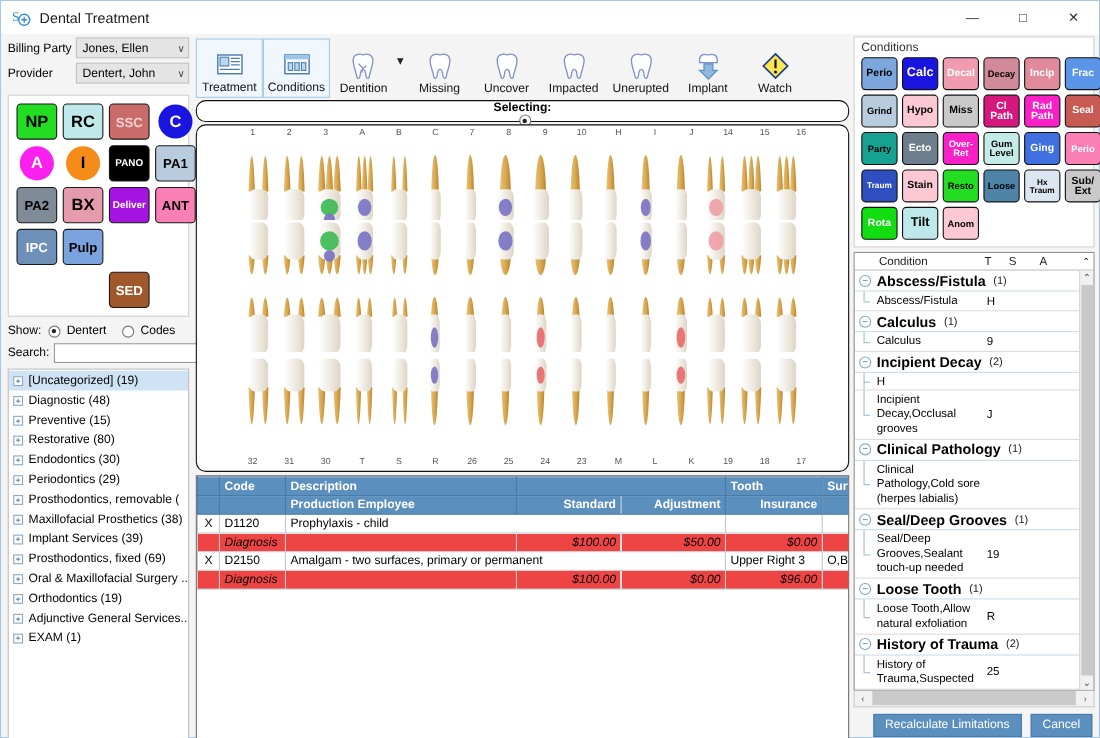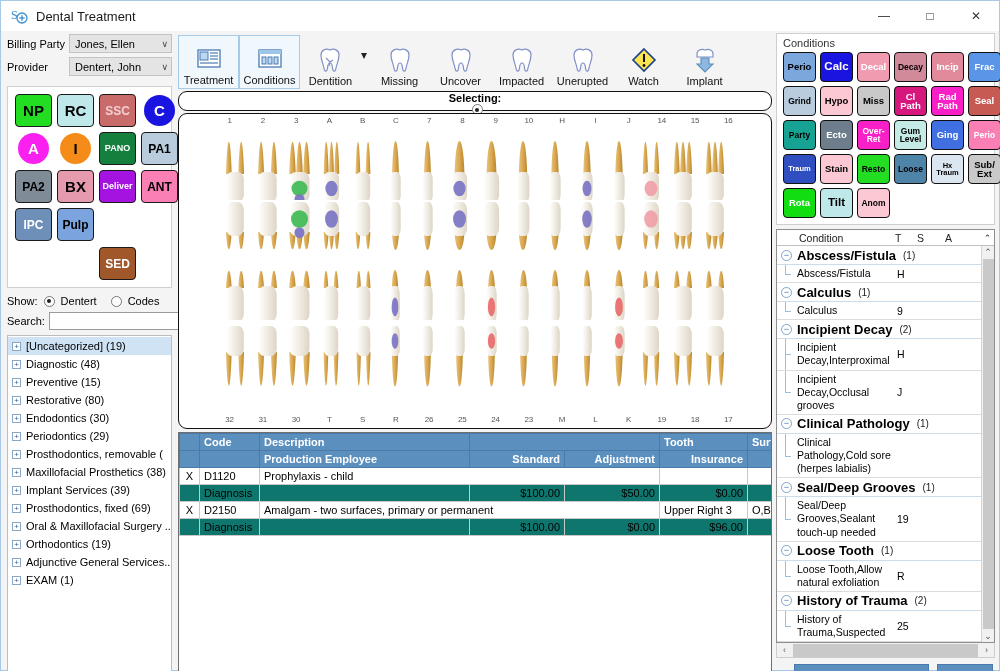--- a/index.html
+++ b/index.html
@@ -145,21 +145,21 @@
   table.dg td {
     border:1px solid #c8c8c8; height:17px; padding:0 4px; white-space:nowrap;
     overflow:hidden; background:#fff;
   }
   td.x { text-align:center; width:18px; background:#f1f1f1; font-weight:normal; }
   td.code { background:#d9ecf9; }
   td.desc { background:#d9ecf9; }
   td.yellow { background:#f2e9b0; }
   td.money { text-align:right; }
   td.diag { background:#e9e9e9; text-align:left; }
-  tr.sub td { background:#0f766e; }
+  tr.sub td { background:#ef4444;font-style:italic; }
   .hs-arrow { width:15px; text-align:center; font-size:9px; color:#555; }
 
   
   .rightcol { width:225px; flex:0 0 225px; padding:2px 4px 0 2px; display:flex; flex-direction:column; }
   .cond-panel { border:1px solid #cfcfcf; background:#fff; padding:3px 4px 6px 6px; }
   .cond-title { font-size:11px; color:#333; margin-bottom:3px; }
   .cond-grid { display:grid; grid-template-columns:repeat(6, 33px); gap:4px 4px; }
   .cbtn {
     width:33px; height:30px; border-radius:4px; border:1.5px solid #111;
     display:flex; align-items:center; justify-content:center; text-align:center;
@@ -292,21 +292,21 @@
           <div class="sqbtn circ">
             <div class="disc lg" style="background: rgb(249, 32, 240); color: rgb(255, 255, 255); font-size: 15px;">
               <span>A</span>
             </div>
           </div>
           <div class="sqbtn circ">
             <div class="disc lg" style="background: rgb(245, 140, 26); color: rgb(0, 0, 0); font-size: 15px;">
               <span>I</span>
             </div>
           </div>
-          <div class="sqbtn" style="background: #15803d; color: rgb(255, 255, 255);">
+          <div class="sqbtn" style="background: #000000; color: rgb(255, 255, 255);">
             <span class="sm">PANO</span>
           </div>
           <div class="sqbtn" style="background: rgb(185, 204, 221); color: rgb(0, 0, 0);">
             <span class="md">PA1</span>
           </div>
           <div class="sqbtn" style="background: rgb(127, 139, 150); color: rgb(0, 0, 0);">
             <span class="md">PA2</span>
           </div>
           <div class="sqbtn" style="background: rgb(229, 154, 174); color: rgb(0, 0, 0);">
             <span class="lg">BX</span>
@@ -467,36 +467,36 @@
           <div class="tool">
             <div class="glyph">
               <svg width="26" height="27" viewBox="0 0 26 27">
                 <path d="M4 8 C4 3,9 1,13 3 C17 1,22 3,22 8 C22 13,20 16,19 21 C18.5 25,16 25.5,15.5 21 C15.2 17,14 16,13 16 C12 16,10.8 17,10.5 21 C10 25.5,7.5 25,7 21 C6 16,4 13,4 8 Z" fill="#fff" stroke="#8090c8" stroke-width="1.2"></path>
               </svg>
             </div>
             <div class="tname">Unerupted</div>
           </div>
           <div class="tool">
             <div class="glyph">
+              <svg width="26" height="27" viewBox="0 0 26 27">
+                <path d="M5 7 C5 3,9 1.5,13 3 C17 1.5,21 3,21 7 L21 10 L5 10 Z" fill="#fff" stroke="#8090c8" stroke-width="1.2"></path>
+                <path d="M9 11 L17 11 L17 17 L21 17 L13 25 L5 17 L9 17 Z" fill="#8fb8e0" stroke="#5b8fbe" stroke-width="1.1"></path>
+              </svg>
+            </div>
+            <div class="tname">Implant</div>
+          </div>
+          <div class="tool">
+            <div class="glyph">
               <svg width="26" height="26" viewBox="0 0 26 26">
                 <polygon points="13,2 24,13 13,24 2,13" fill="#fbe54e" stroke="#1a3d8f" stroke-width="1.6"></polygon>
                 <line x1="13" y1="7" x2="13" y2="15" stroke="#111" stroke-width="2"></line>
                 <circle cx="13" cy="18.5" r="1.4" fill="#111"></circle>
               </svg>
             </div>
             <div class="tname">Watch</div>
-          </div>
-          <div class="tool">
-            <div class="glyph">
-              <svg width="26" height="27" viewBox="0 0 26 27">
-                <path d="M5 7 C5 3,9 1.5,13 3 C17 1.5,21 3,21 7 L21 10 L5 10 Z" fill="#fff" stroke="#8090c8" stroke-width="1.2"></path>
-                <path d="M9 11 L17 11 L17 17 L21 17 L13 25 L5 17 L9 17 Z" fill="#8fb8e0" stroke="#5b8fbe" stroke-width="1.1"></path>
-              </svg>
-            </div>
-            <div class="tname">Implant</div>
           </div>
         </div>
 
       <div class="selbar">
         <b>Selecting:</b>
         <span class="radio on" style="margin:0 5px 0 9px;"></span>
         <span>Teeth</span>
         <span class="radio" style="margin:0 5px 0 10px;"></span>
         <span>Landmarks</span>
         <span class="sel-right">Selected Teeth:</span>
@@ -2017,21 +2017,20 @@
                 <span class="nm">Calculus</span>
                 <span class="tt">9</span>
               </div>
               <div class="ct-group">
                 <span class="minus">−</span>
                 <span>Incipient Decay</span>
                 <span class="cnt">(2)</span>
               </div>
               <div class="ct-item mid">
                 <span class="stem"></span>
-                <span class="nm">Incipient Decay,Interproximal</span>
                 <span class="tt">H</span>
               </div>
               <div class="ct-item">
                 <span class="stem"></span>
                 <span class="nm">Incipient Decay,Occlusal grooves</span>
                 <span class="tt">J</span>
               </div>
               <div class="ct-group">
                 <span class="minus">−</span>
                 <span>Clinical Pathology</span>

